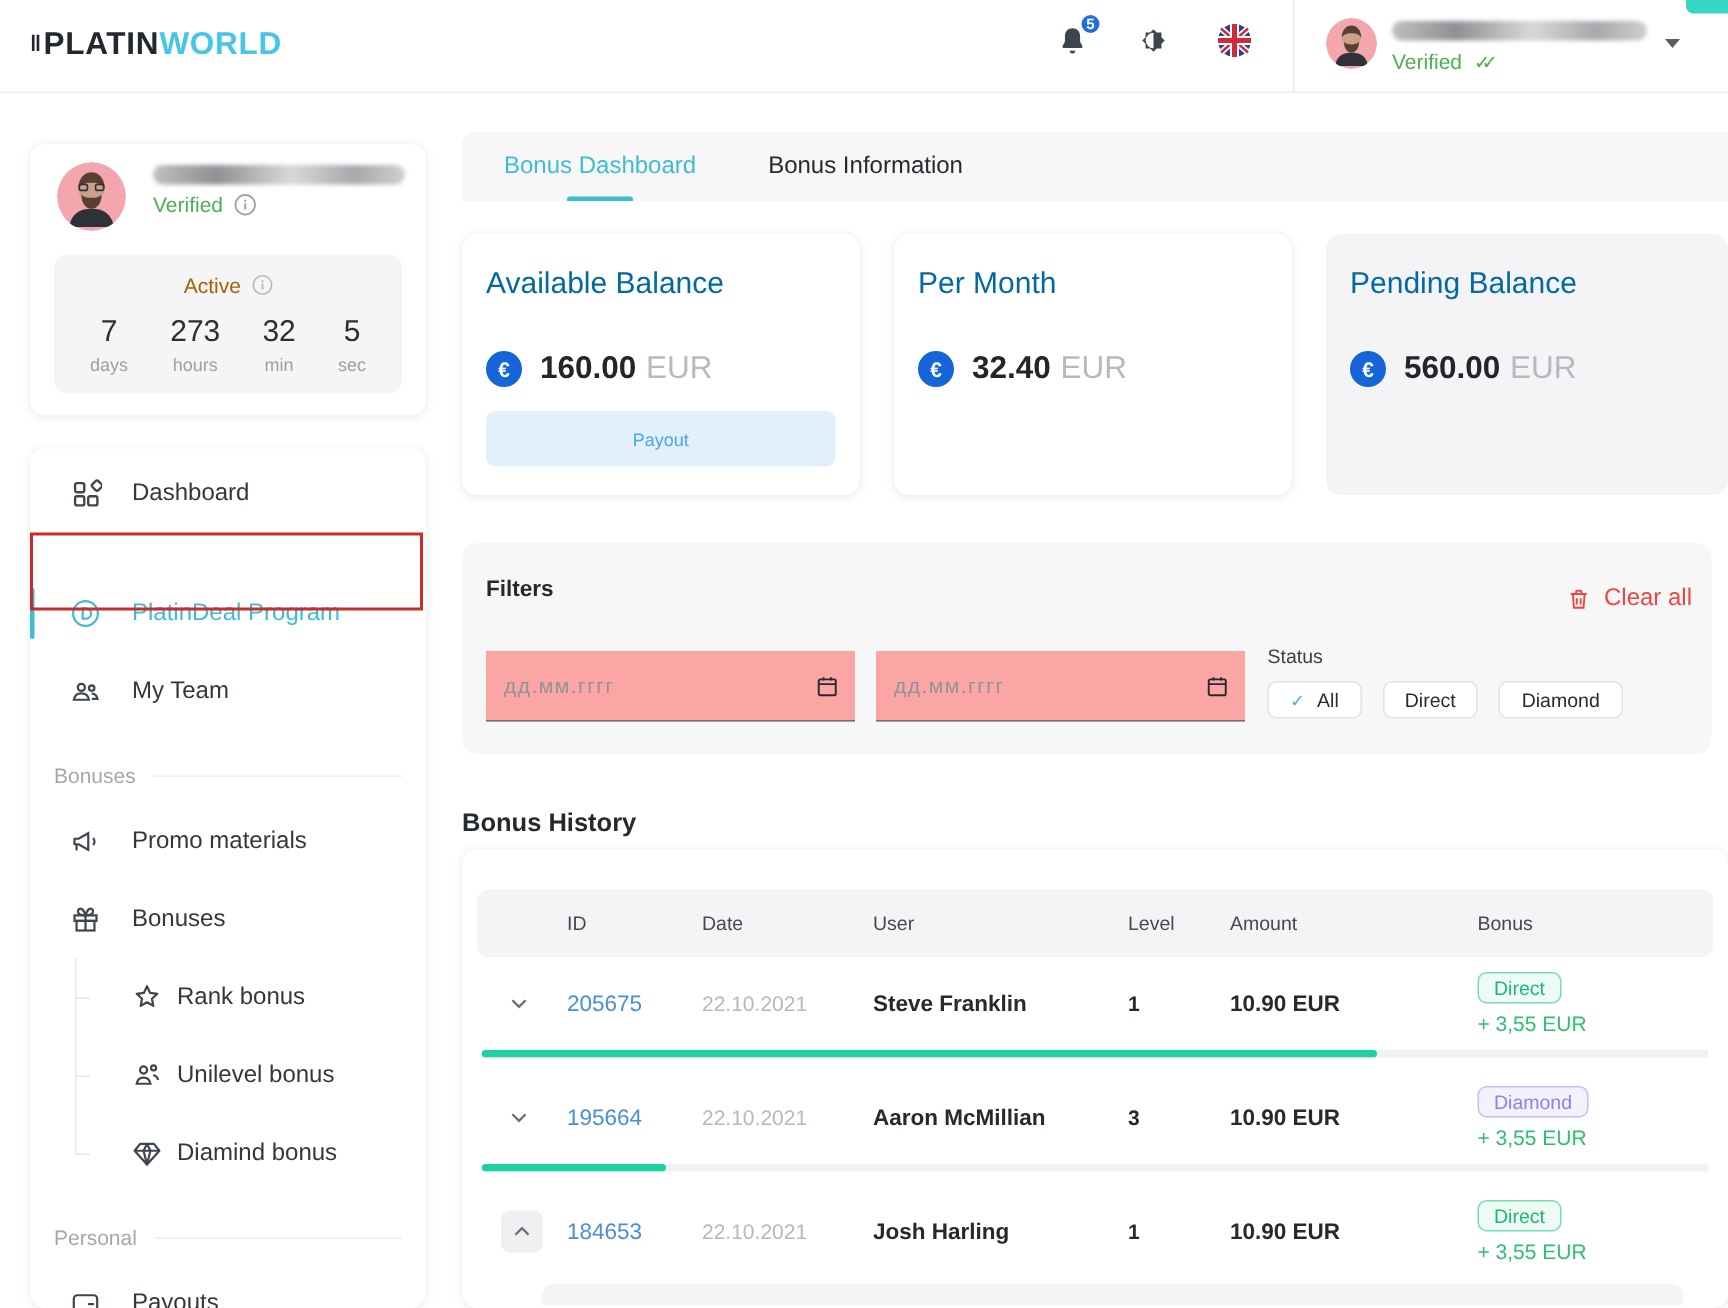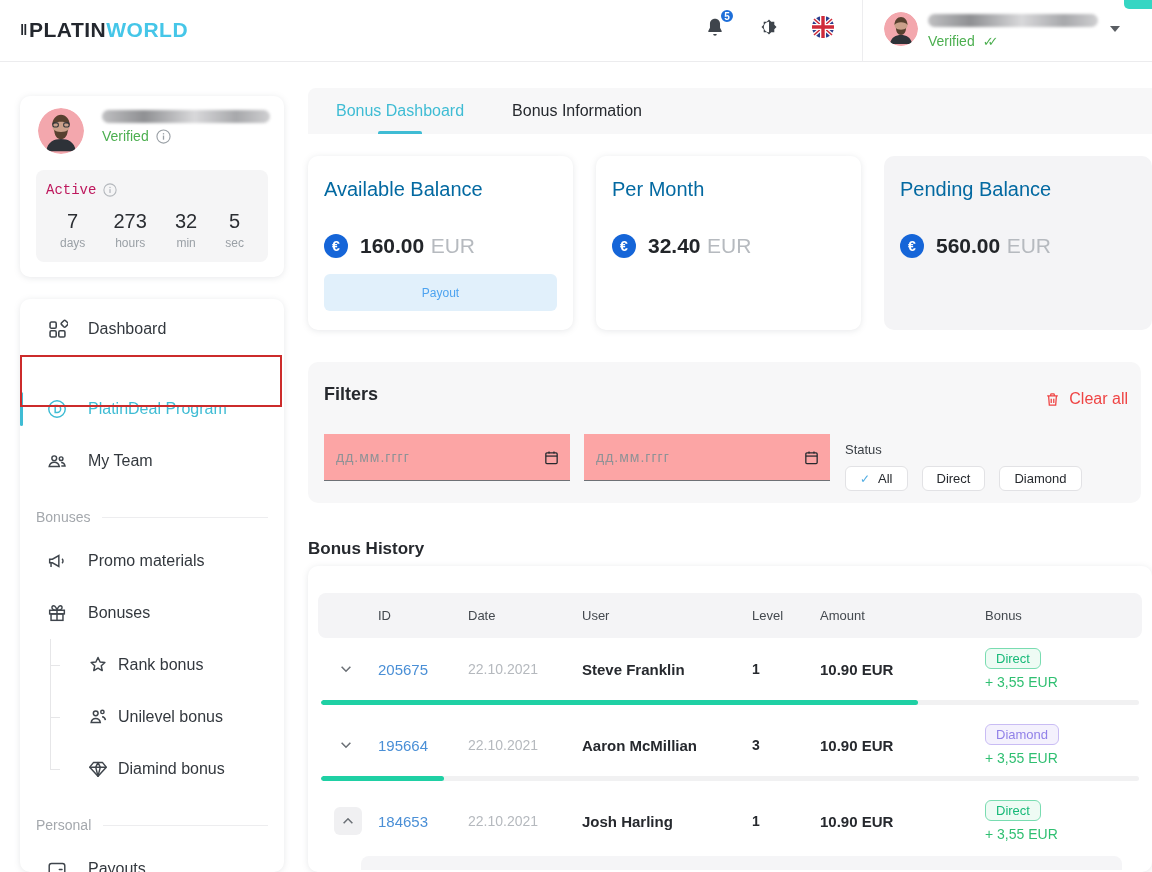--- a/index.html
+++ b/index.html
@@ -25,21 +25,21 @@
   .caret-down { width:0; height:0; border-left:5px solid transparent; border-right:5px solid transparent; border-top:6px solid #5a5e63; margin-top:18px; }
   .chat-edge { position:absolute; right:0; top:0; width:28px; height:9px; background:#35d6c3; border-bottom-left-radius:5px; }
 
   
   .card { background:#fff; border-radius:10px; box-shadow:0 1px 6px rgba(120,130,140,.18); }
   .profile-card { position:absolute; left:20px; top:96px; width:264px; height:181px; }
   .avatar44 { position:absolute; left:18px; top:12px; width:46px; height:46px; border-radius:50%; overflow:hidden; }
   .p-name-bar { position:absolute; left:82px; top:14px; width:168px; }
   .p-verified { position:absolute; left:82px; top:32px; display:flex; align-items:center; gap:7px; font-size:14px; color:#4caf50; }
   .timer-box { position:absolute; left:16px; top:74px; width:232px; height:92px; background:#f5f5f6; border-radius:8px; padding:12px 10px 0; }
-  .timer-head { display:flex; align-items:center; justify-content:flex-start; gap:7px; font-size:14px; color:#be185d;font-family:Liberation Mono, monospace; }
+  .timer-head { display:flex; align-items:center; justify-content:center; gap:7px; font-size:14px; color:#a16207; }
   .timer-row { display:flex; justify-content:space-between; padding:12px 14px 0; }
   .timer-cell { text-align:center; }
   .timer-val { font-size:20px; color:#2b2e33; }
   .timer-unit { font-size:12px; color:#9aa0a6; margin-top:3px; }
 
   .menu-card { position:absolute; left:20px; top:299px; width:264px; height:573px; overflow:hidden; }
   .menu-item { position:relative; height:52px; display:flex; align-items:center; gap:20px; padding-left:26px; font-size:16px; color:#33383e; cursor:pointer; }
   .menu-item .mi-icon { width:22px; height:22px; display:flex; align-items:center; justify-content:center; }
   .menu-item.active { color:#3fbcd4;margin-top:28px; }
   .active-bar { position:absolute; left:0; top:9px; width:3px; height:34px; background:#3fbcd4; border-radius:2px; }
@@ -63,28 +63,28 @@
   .bal-card.c2 { left:596px; width:265px; }
   .bal-card.c3 { left:884px; width:268px; background:#f4f4f6; box-shadow:none; border-radius:10px; }
   .bal-title { font-size:20px; color:#0369a1; }
   .bal-amount-row { display:flex; align-items:center; gap:12px; margin-top:33px; }
   .coin { width:24px; height:24px; border-radius:50%; background:#1565d8; color:#fff; font-size:14px; font-weight:bold; display:flex; align-items:center; justify-content:center; }
   .bal-amount { font-size:21px; font-weight:bold; color:#222529; }
   .bal-cur { font-size:21px; color:#b6babf; margin-left:2px; }
   .payout-btn { margin-top:16px; width:233px; height:37px; background:#e1f0fb; border:none; border-radius:6px; color:#4da3f0; font-size:12px; font-family:inherit; cursor:pointer; }
 
   .filters-panel { position:absolute; left:308px; top:362px; width:833px; height:141px; background:#f7f7f8; border-radius:10px; }
-  .filters-title { position:absolute; left:16px; top:22px; font-size:18px; font-weight:bold; color:#26292e; }
+  .filters-title { position:absolute; left:16px; top:22px; font-size:15px; font-weight:bold; color:#26292e; }
   .clear-all { position:absolute; right:13px; top:28px; display:flex; align-items:center; gap:8px; font-size:16px; color:#ef4444; cursor:pointer; }
   .date-field { position:absolute; top:72px; width:246px; height:47px; background:#fca5a5; border-bottom:1px solid #6e7176; }
   .date-field.f1 { left:16px; } .date-field.f2 { left:276px; }
   .date-field input { width:100%; height:100%; background:transparent; border:none; outline:none; padding:0 40px 0 12px; font-size:14px; font-family:inherit; color:#3c4147; }
   .date-field input::placeholder { color:#8f9296; letter-spacing:1px; }
   .cal-icon { position:absolute; right:10px; top:15px; cursor:pointer; }
-  .status-group { position:absolute; left:537px; top:80px; }
+  .status-group { position:absolute; left:537px; top:68px; }
   .status-label { font-size:13px; color:#3a3f45; }
   .chips { display:flex; gap:14px; margin-top:9px; }
   .chip { height:25px; background:#fff; border:1px solid #e2e2e5; border-radius:6px; display:flex; align-items:center; gap:8px; padding:0 14px; font-size:13px; color:#26292e; cursor:pointer; }
   .chip .chk { color:#53aee3; font-size:12px; }
 
   .history-title { position:absolute; left:308px; top:539px; font-size:17px; font-weight:bold; color:#26292e; }
   .table-card { position:absolute; left:308px; top:566px; width:844px; height:306px; padding:27px 10px 0; overflow:hidden; }
   .t-grid { display:grid; grid-template-columns:44px 90px 114px 170px 68px 165px 1fr; align-items:center; padding:0 16px; }
   .t-head { height:45px; background:#f4f4f6; border-radius:8px; font-size:13px; color:#44494f; }
   .t-row { height:62px; font-size:14px; }

